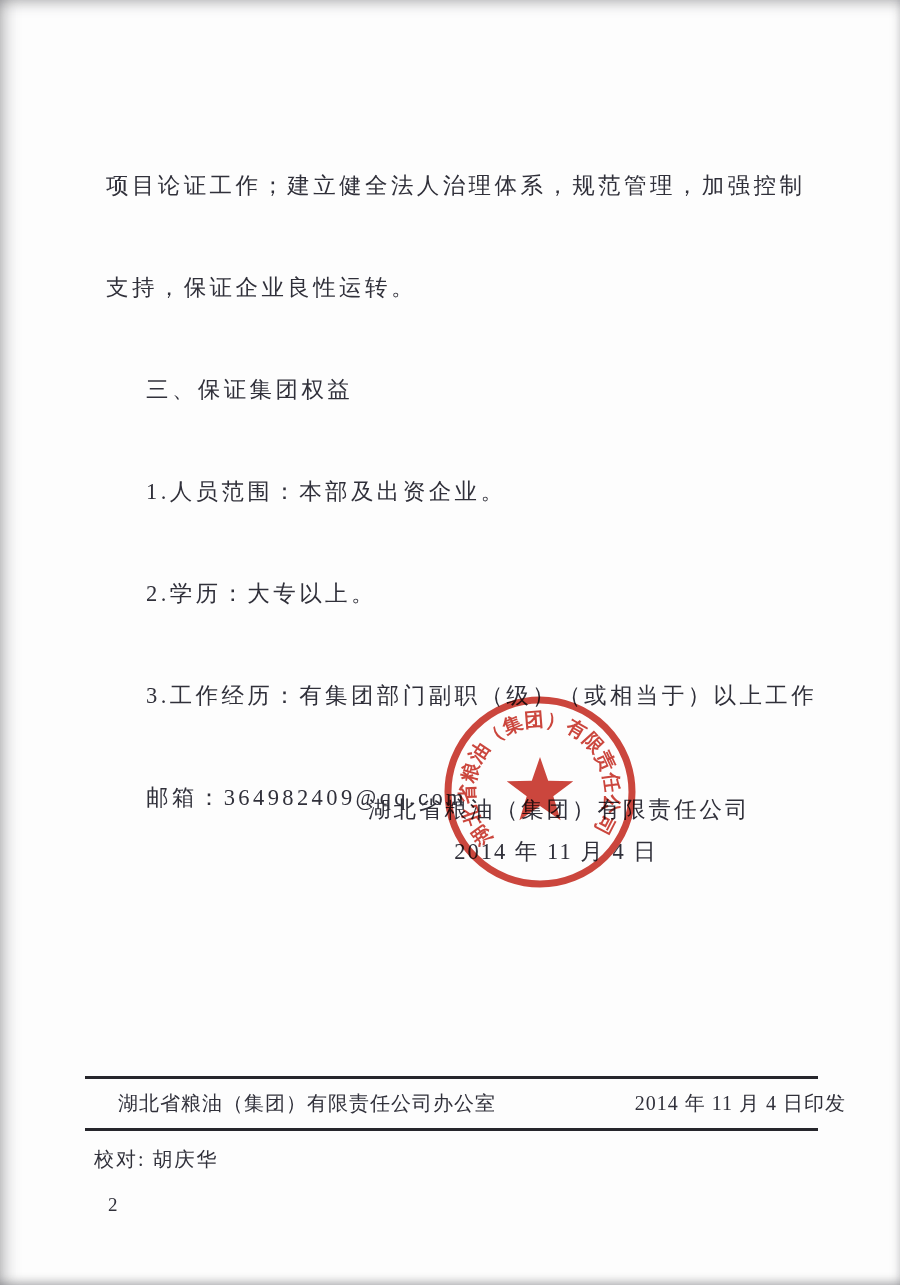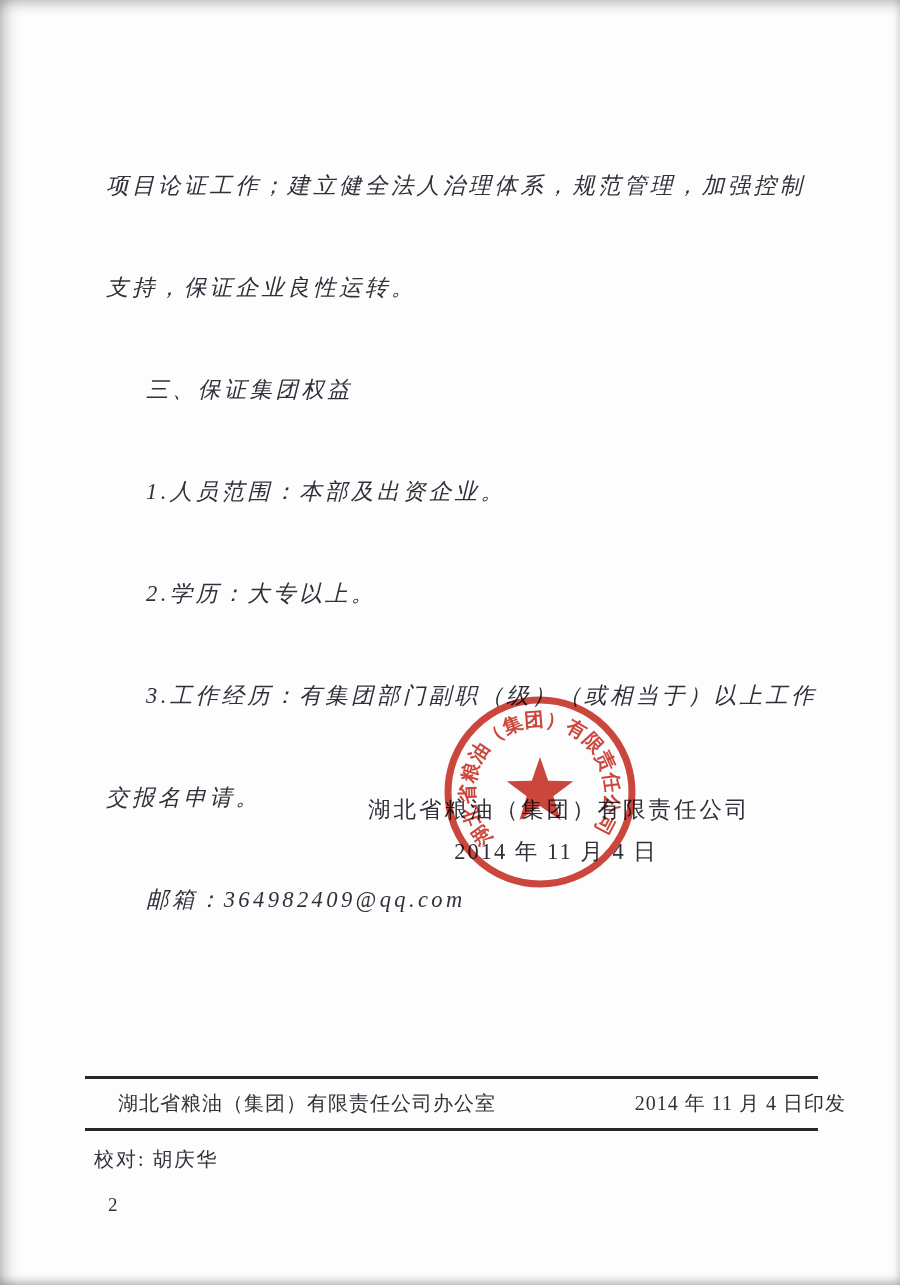--- a/index.html
+++ b/index.html
@@ -15,21 +15,21 @@
       inset 0 12px 14px -9px rgba(90,90,95,.40),
       inset -8px 0 10px -7px rgba(120,120,125,.30),
       inset 0 -10px 10px -7px rgba(100,100,105,.45);
   }
   
   .body-text{
     position:absolute;left:106px;top:108px;width:716px;
     font-size:22.5px;letter-spacing:3.4px;
     white-space:pre-wrap;
   }
-  .line{height:50px;display:flex;align-items:center;font-style:italic;}
+  .line{height:50px;display:flex;align-items:center;}
   .line.indent{padding-left:40px;}
   
   .sig-company{
     position:absolute;left:368px;top:794px;width:376px;
     font-size:22.5px;letter-spacing:3px;text-align:center;white-space:nowrap;
   }
   .sig-date{
     position:absolute;left:368px;top:836px;width:376px;
     font-size:22.5px;letter-spacing:2px;text-align:center;white-space:nowrap;
   }
@@ -68,21 +68,20 @@
 
 <div class="page">
 
   <div class="body-text">
     <div class="line">项目论证工作；建立健全法人治理体系，规范管理，加强控制</div>
     <div class="line">支持，保证企业良性运转。</div>
     <div class="line indent">三、保证集团权益</div>
     <div class="line indent">1.人员范围：本部及出资企业。</div>
     <div class="line indent">2.学历：大专以上。</div>
     <div class="line indent">3.工作经历：有集团部门副职（级）（或相当于）以上工作</div>
-    <div class="line">交报名申请。</div>
     <div class="line indent">邮箱：364982409@qq.com</div>
     
   </div>
 
   <div class="sig-company">湖北省粮油（集团）有限责任公司</div>
   <div class="sig-date">2014 年 11 月 4 日</div>
 
   <svg class="seal" viewBox="0 0 200 200" xmlns="http://www.w3.org/2000/svg" aria-hidden="true">
     <circle class="ring" cx="100" cy="100" r="92"></circle>
     <polygon class="star" points="100,65 108.2,88.7 133.3,89.2 113.3,104.3 120.6,128.3 100,114 79.4,128.3 86.7,104.3 66.7,89.2 91.8,88.7"></polygon>

